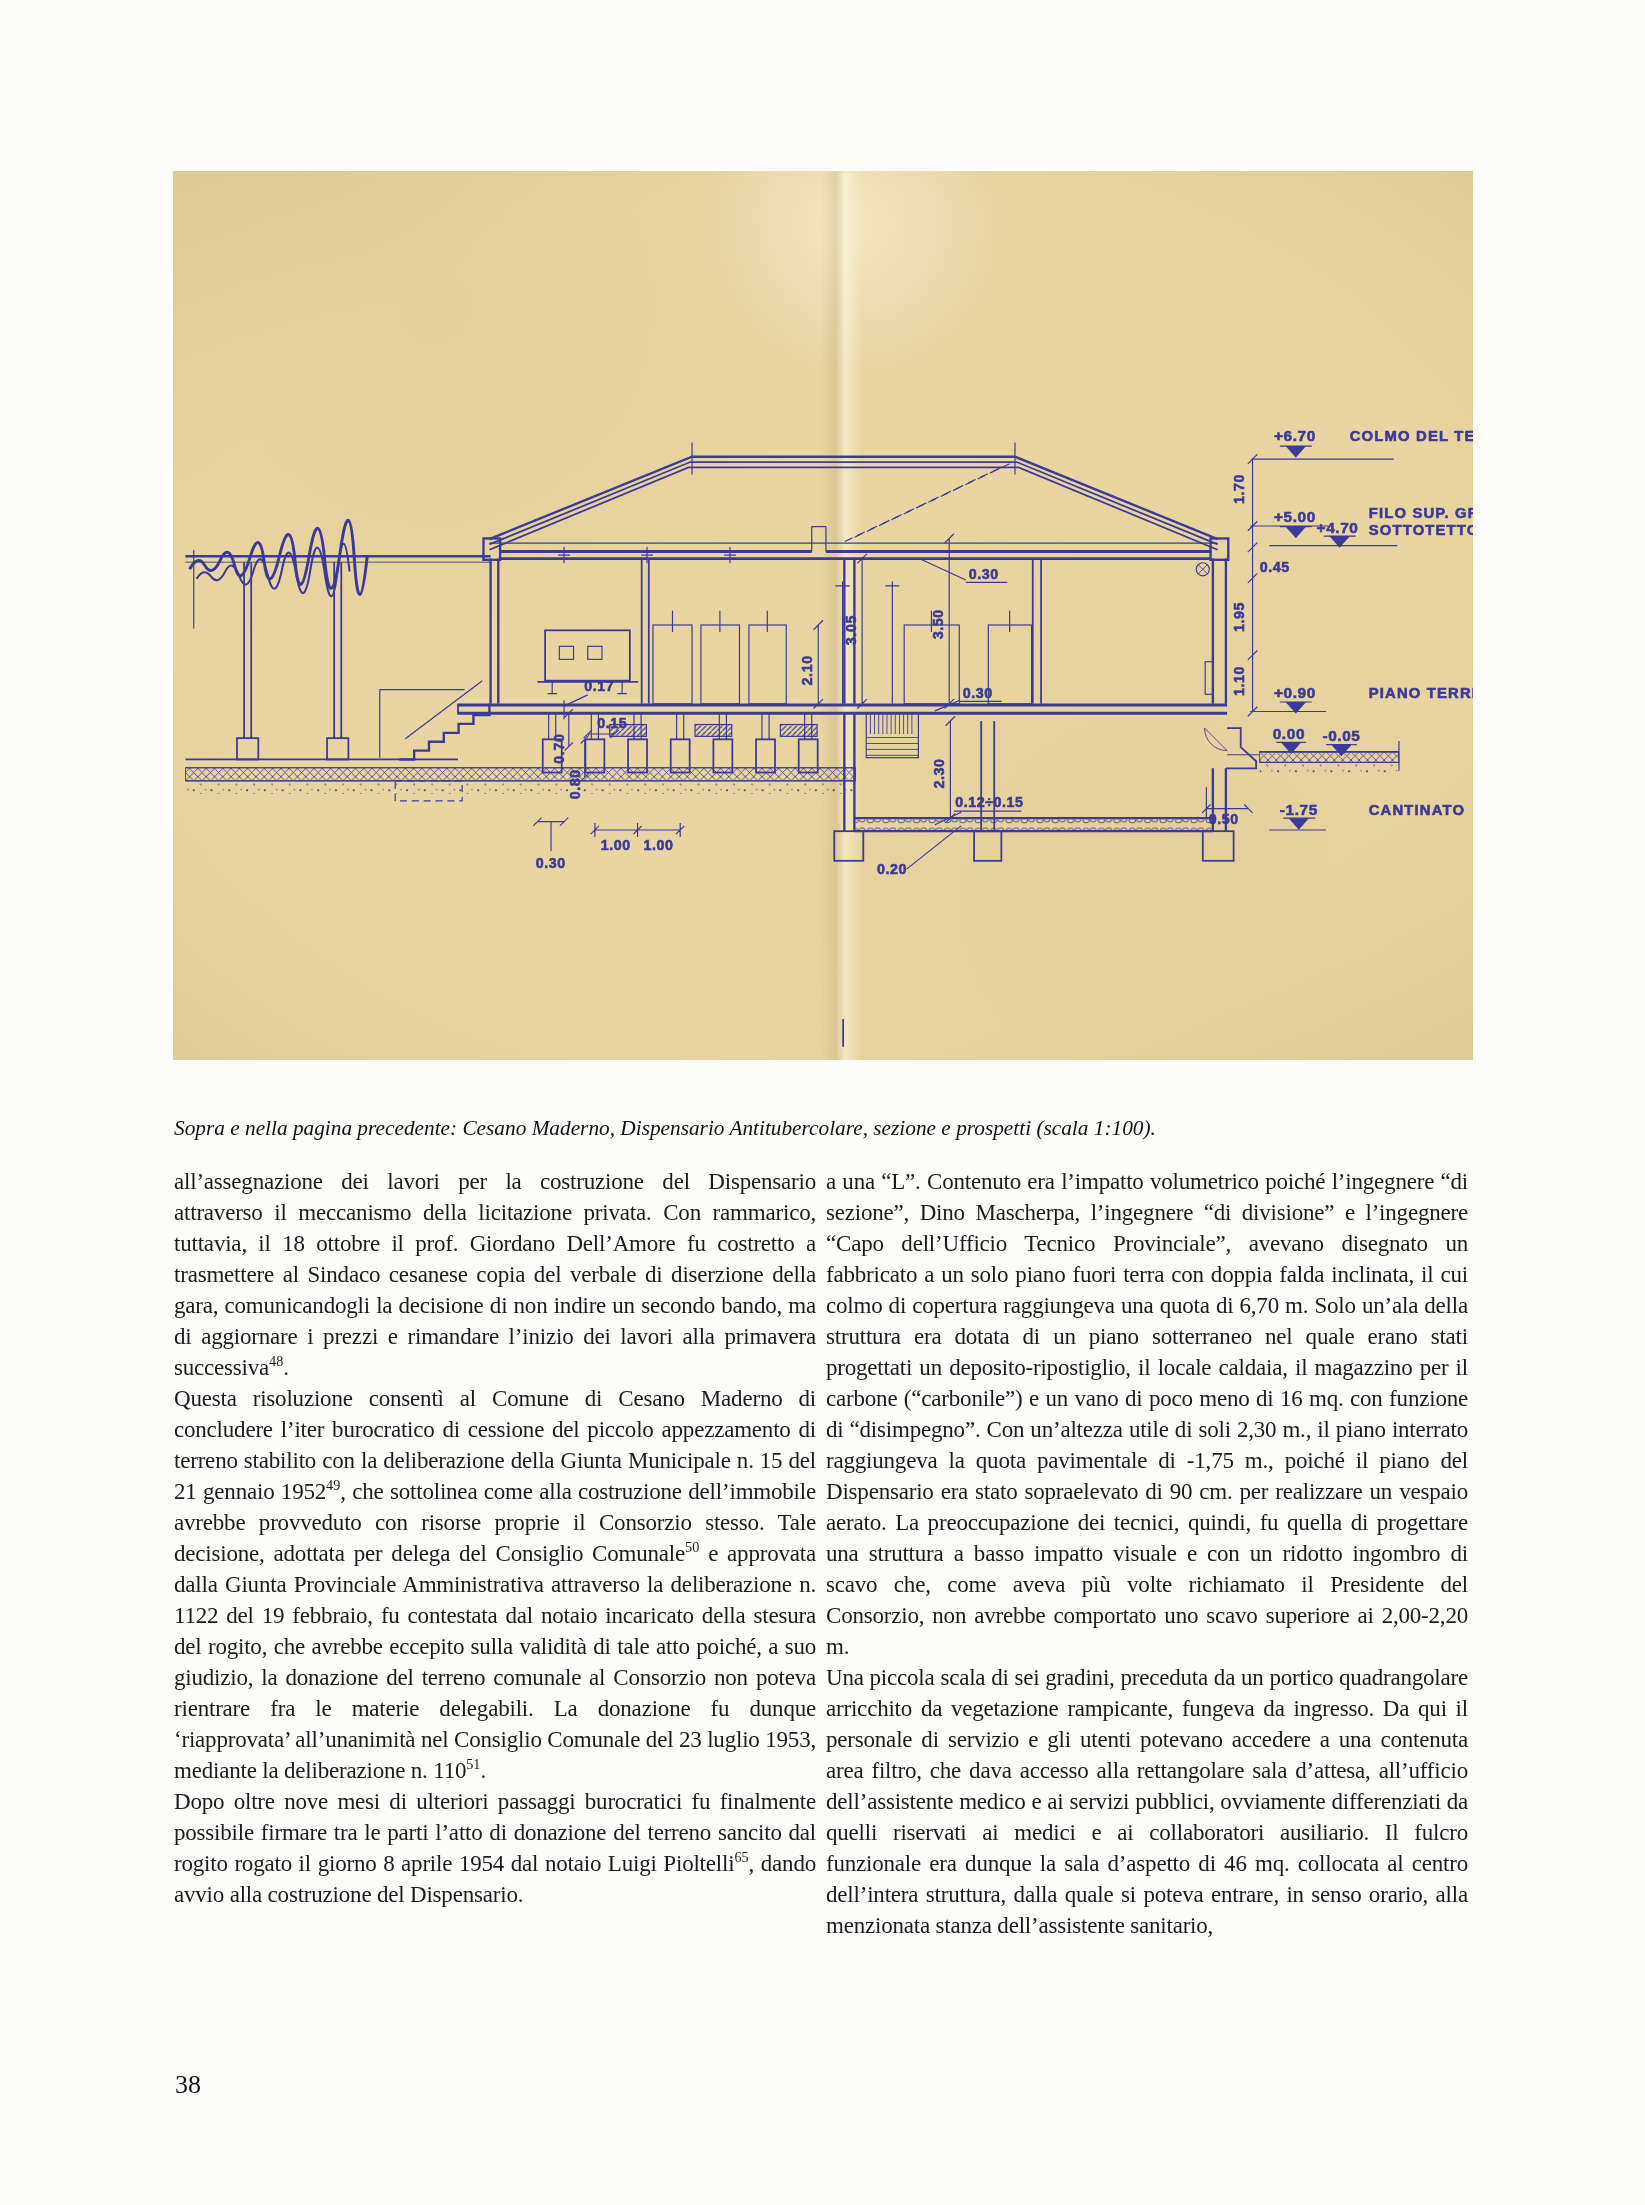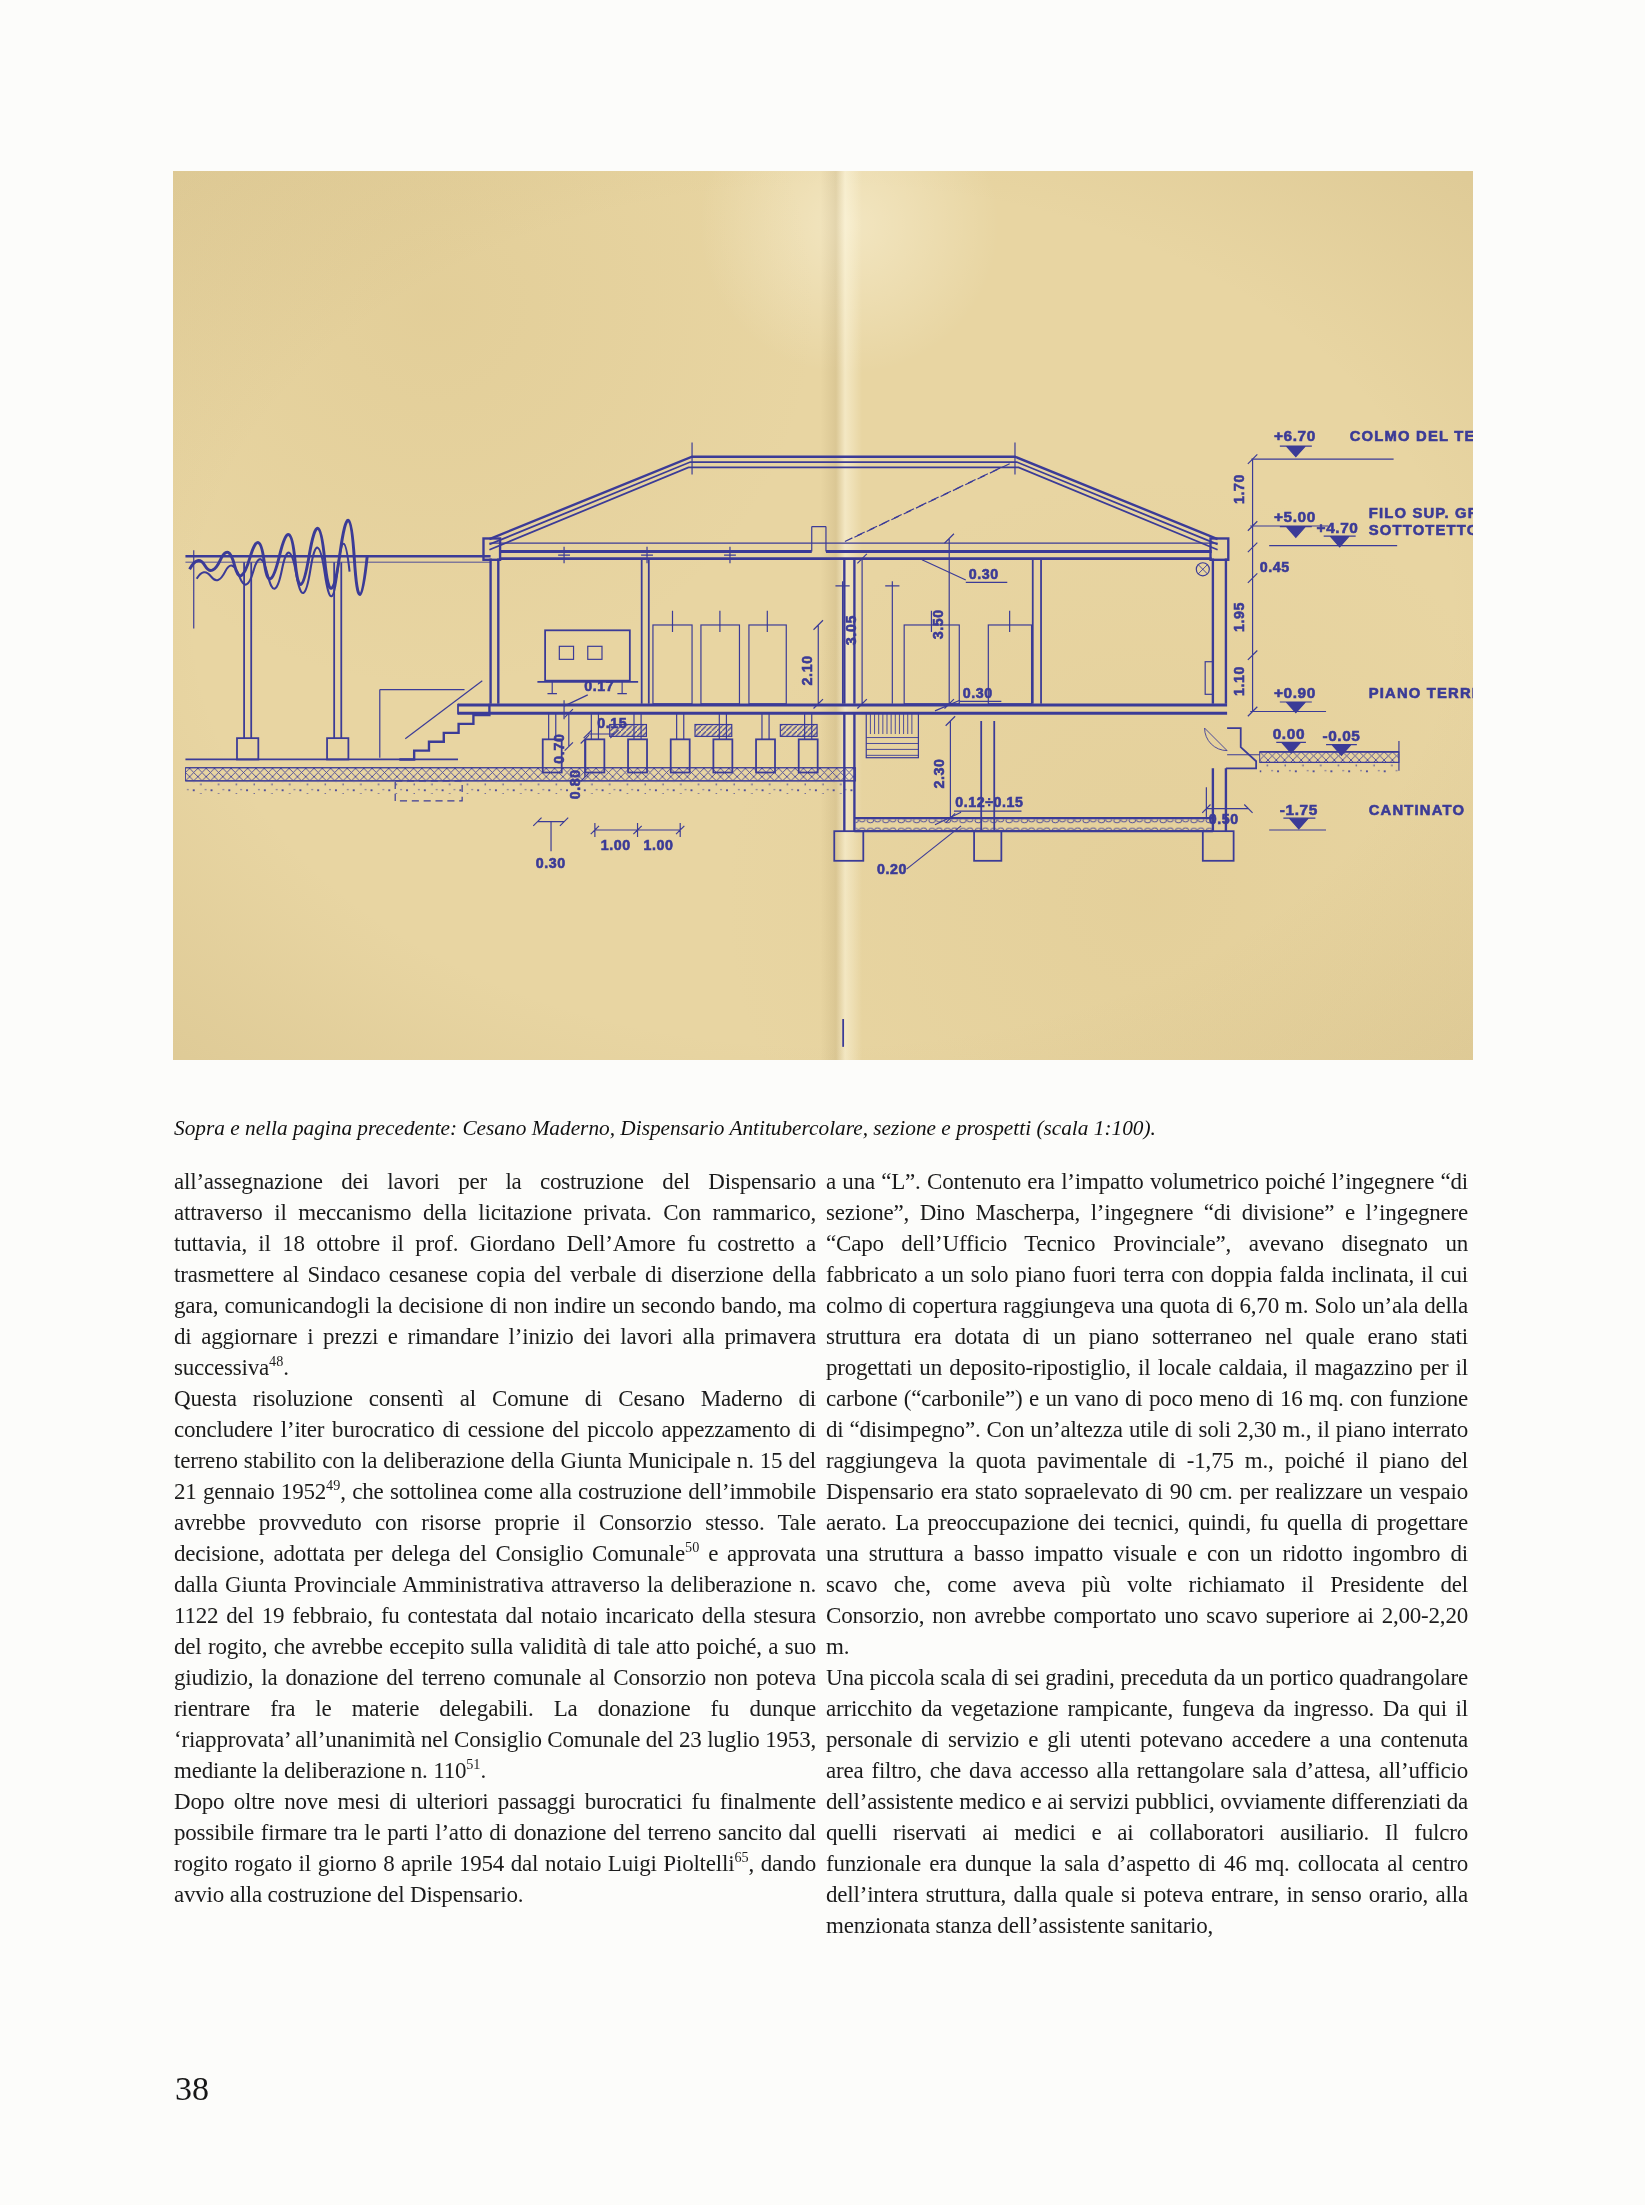--- a/index.html
+++ b/index.html
@@ -28,21 +28,21 @@
     position:absolute;left:174px;top:1094px;width:1304px;
     font-style:italic;font-size:21.3px;line-height:27px;color:#101010;
   }
   .columns{
     position:absolute;left:174px;top:1166px;width:1304px;
     display:flex;gap:10px;
   }
   .col{width:642px;font-size:23px;line-height:31px;text-align:justify;letter-spacing:-0.2px;}
   .col p{margin:0;padding:0;}
   .col sup{font-size:14.2px;line-height:0;vertical-align:9px;letter-spacing:0;}
-  .pagenum{position:absolute;left:175px;top:2070px;font-size:34px;color:#161616;}
+  .pagenum{position:absolute;left:175px;top:2070px;font-size:26px;color:#161616;}
 </style>
 </head>
 <body>
 
 <div class="figure">
   <svg viewBox="0 0 2194 1500">
     <defs>
       <pattern id="xh" width="14" height="14" patternUnits="userSpaceOnUse">
         <path d="M0,14L14,0M-3,3L3,-3M11,17L17,11M0,0L14,14M-3,11L3,17M11,-3L17,3" stroke="#3b3b97" stroke-width="1.4" fill="none"></path>
       </pattern>

